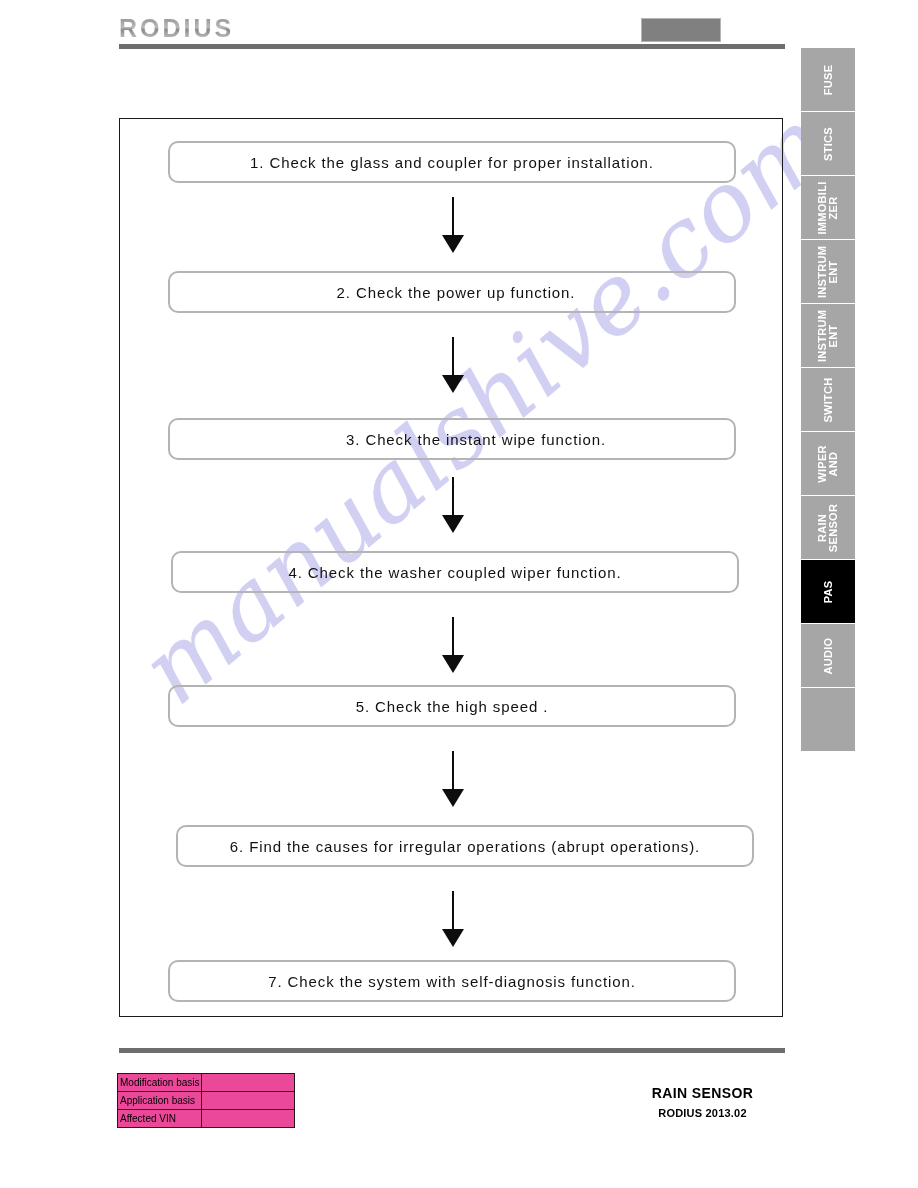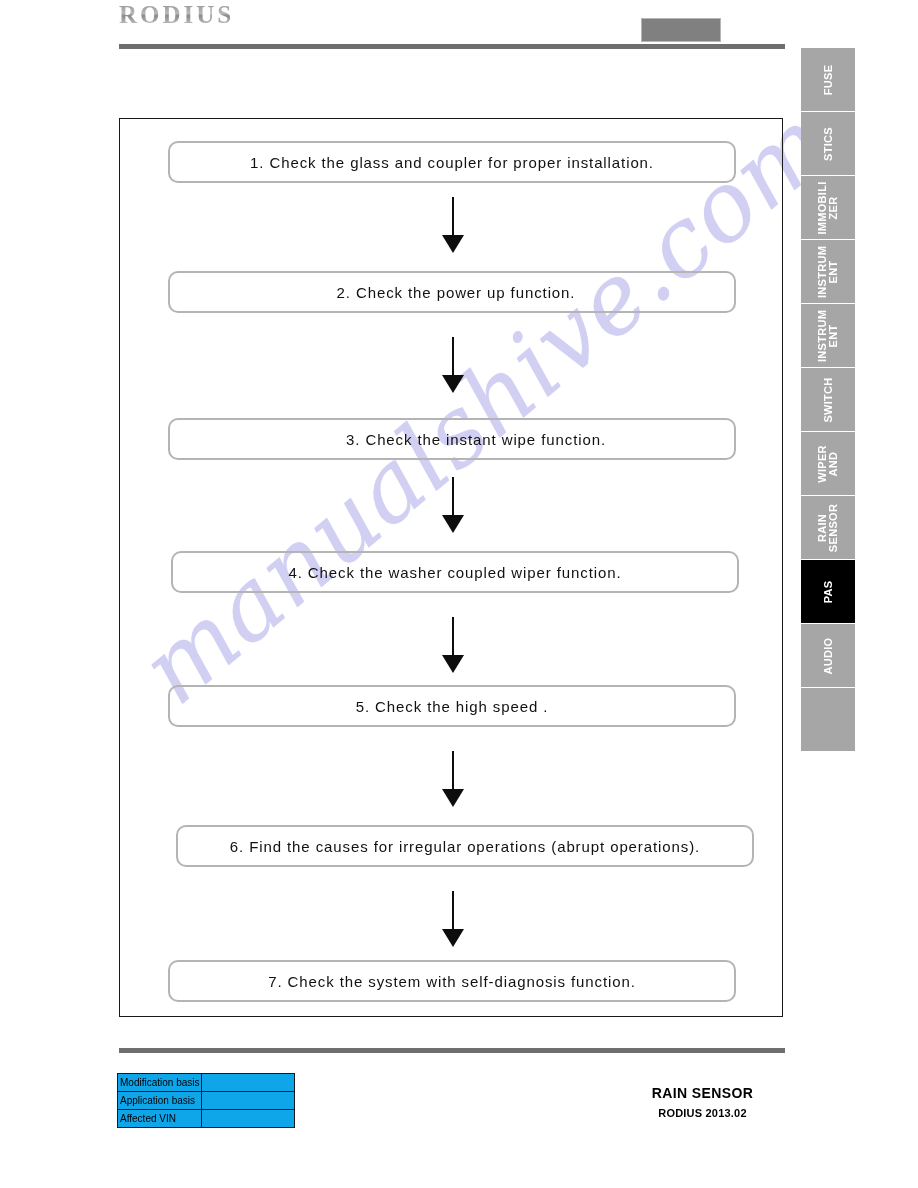--- a/index.html
+++ b/index.html
@@ -54,22 +54,22 @@
   
   #header {
     position: absolute;
     left: 0; top: 0;
     width: 918px; height: 60px;
     z-index: 10;
   }
   #logo {
     position: absolute;
     left: 119px;
-    top: 2px;
-    font-family: Liberation Serif, serif;
+    top: 16px;
+    font-family: Liberation Sans, sans-serif;
     font-size: 25px;
     font-weight: 700;
     letter-spacing: 3px;
     color: #a8a8a8;
     background: linear-gradient(180deg,#8f8f8f 0%,#b9b9b9 45%,#8a8a8a 55%,#cfcfcf 100%);
     -webkit-background-clip: text;
     background-clip: text;
     -webkit-text-fill-color: transparent;
     line-height: 1;
     white-space: nowrap;
@@ -193,21 +193,21 @@
     background: #6e6e6e;
     z-index: 10;
   }
   #footer-table {
     position: absolute;
     left: 117px;
     top: 1073px;
     width: 178px;
     border-collapse: collapse;
     z-index: 10;
-    background: #0ea5e9;
+    background: #ec4899;
   }
   #footer-table td {
     border: 1px solid #1a1a1a;
     height: 17px;
     padding: 0 2px;
     font-family: "Liberation Sans", sans-serif;
     font-size: 10px;
     color: #000;
     line-height: 17px;
     box-sizing: border-box;

